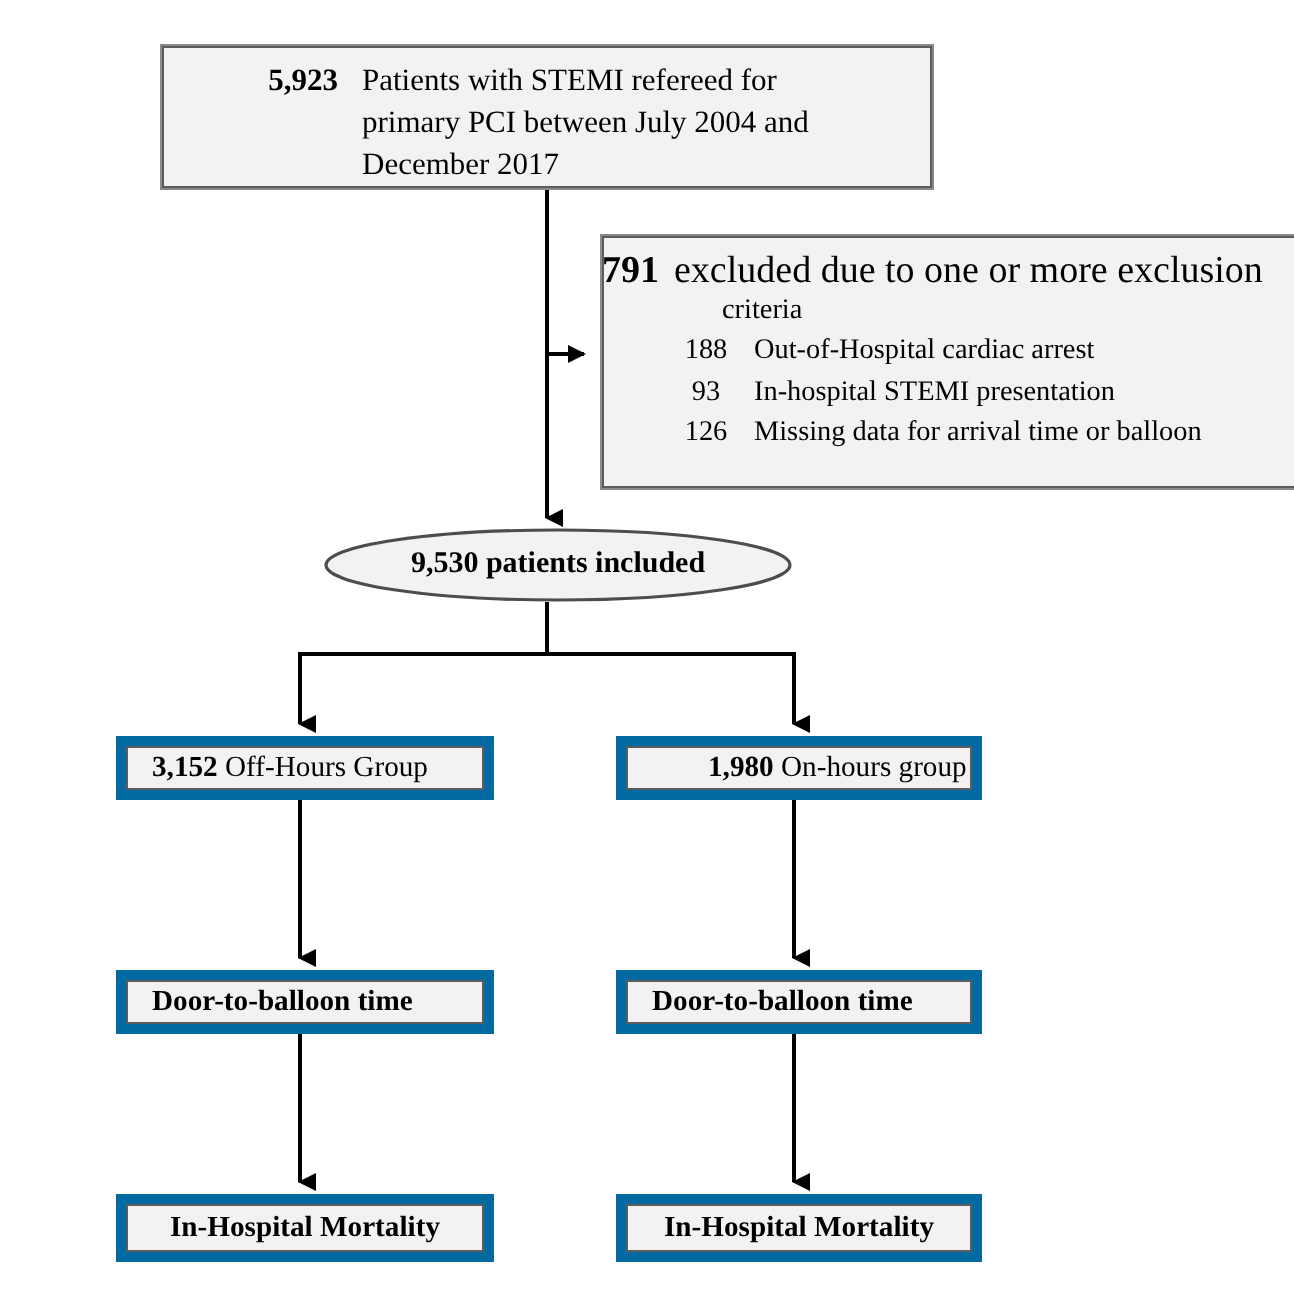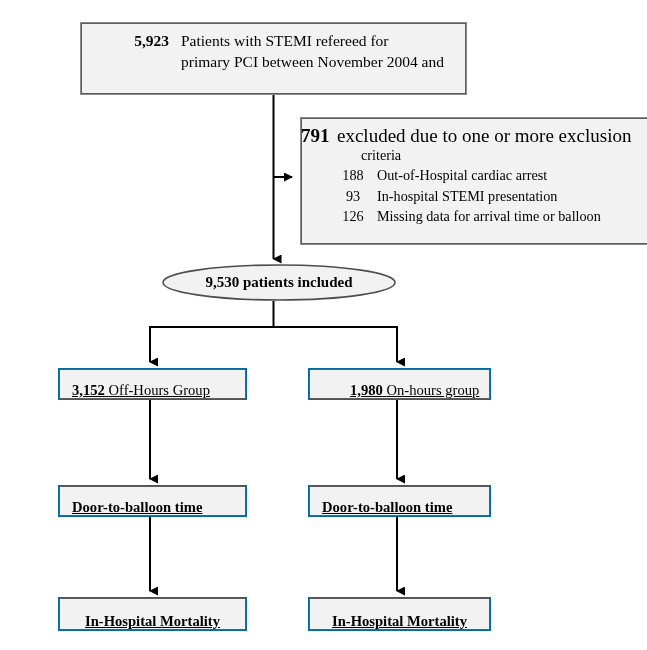--- a/index.html
+++ b/index.html
@@ -133,25 +133,24 @@
     font-weight: bold;
     font-size: 15px;
     z-index: 3;
   }
 
   
   .lbox {
     position: absolute;
     box-sizing: border-box;
     background: #f2f2f2;
-    border: 1px solid #0369a1;
+    border: 5px solid #0369a1;
     box-shadow: 1px 1px 0 0 #9b9b9b inset;
     display: flex;
-    align-items: flex-end;
-    text-decoration: underline;
+    align-items: center;
   }
   .lbox .lbl {
     padding-left: 13px;
     font-size: 14.6px;
     white-space: nowrap;
   }
   .lbox .lbl b { font-weight: bold; }
 
   #box-off-group   { left: 22px;  top: 368px; width: 189px; height: 32px; }
   #box-on-group    { left: 272px; top: 368px; width: 183px; height: 32px; padding-left: 28px; }
@@ -203,21 +202,24 @@
     <line x1="361" y1="517" x2="361" y2="591" stroke="#000" stroke-width="2" marker-end="url(#arrowDown)"></line>
   </svg>
 
   <div class="node" id="box-source">
     <div class="node-inner"></div>
     <div class="txt">
       <div class="line">
         <span class="num">5,923</span><span>Patients with STEMI refereed for</span>
       </div>
       <div class="line">
-        <span class="ind"></span><span>primary PCI between November 2004 and</span>
+        <span class="ind"></span><span>primary PCI between July 2004 and</span>
+      </div>
+      <div class="line">
+        <span class="ind"></span><span>December 2017</span>
       </div>
     </div>
   </div>
 
   <div class="node" id="box-excluded">
     <div class="node-inner"></div>
     <div class="txt">
       <div class="hline">
         <span class="n">791</span><span>excluded due to one or more exclusion</span>
       </div>

